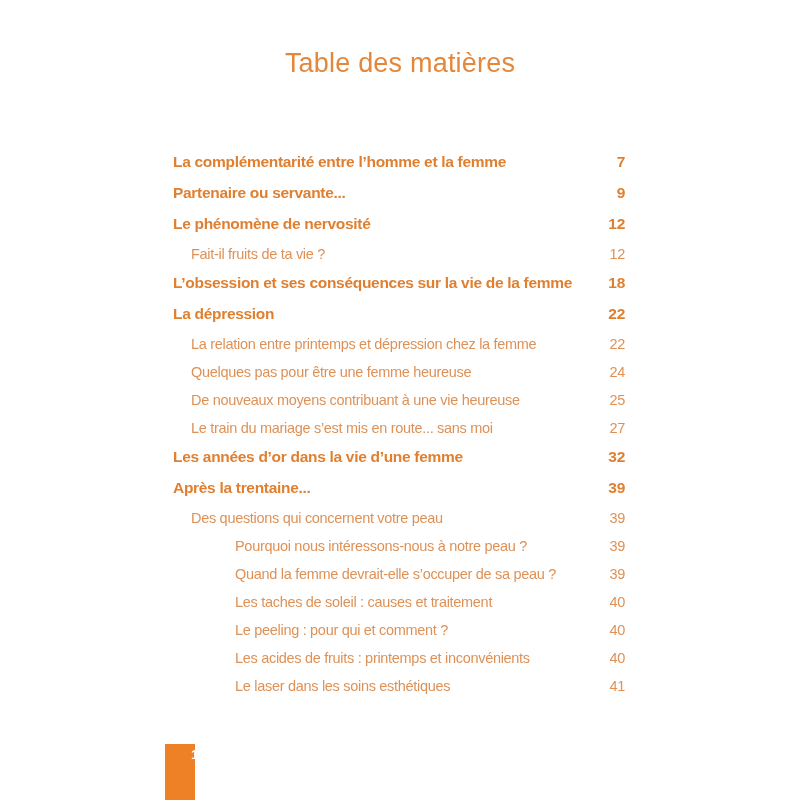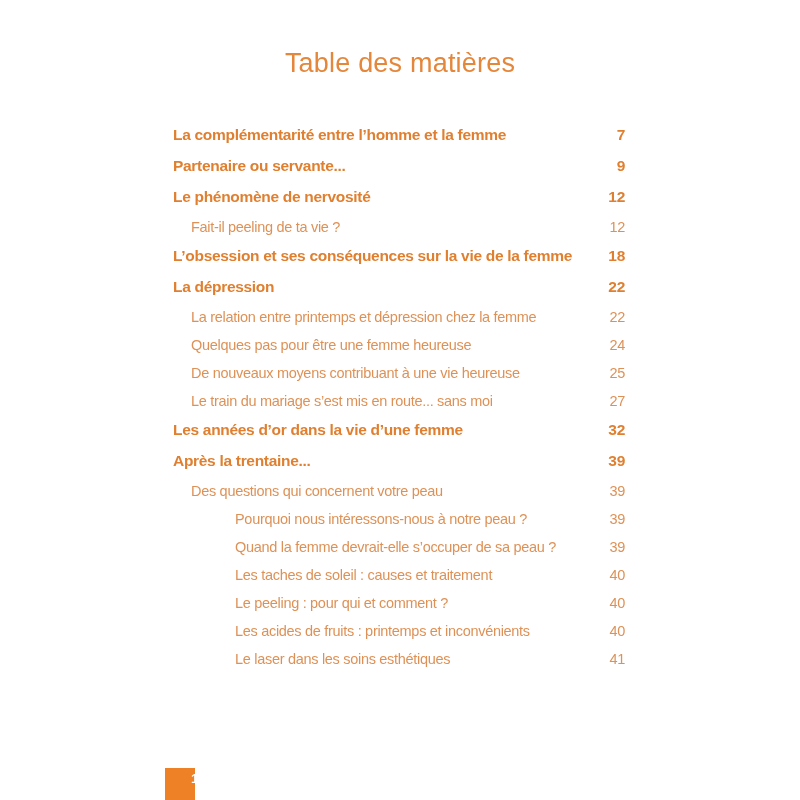--- a/index.html
+++ b/index.html
@@ -23,21 +23,21 @@
     position: absolute;
     top: 48px; left: 0; width: 100%;
     text-align: center;
     font-size: 27px;
     font-weight: normal;
     color: var(--title-color);
     letter-spacing: 0.2px;
   }
   .toc {
     position: absolute;
-    top: 125px;
+    top: 152px;
     left: 173px;
     width: 452px;
     text-decoration: underline;
   }
   .row {
     position: relative;
     padding-right: 42px;
     line-height: 19px;
     font-size: 14.5px;
     letter-spacing: -0.3px;
@@ -58,21 +58,21 @@
   .row.lvl2 .label { padding-left: 62px; }
   .row .page {
     position: absolute;
     right: 0; bottom: 0;
     text-align: right;
     min-width: 30px;
   }
   .footer-box {
     position: absolute;
     left: 165px; bottom: 0;
-    width: 30px; height: 32px;
+    width: 30px; height: 56px;
     background: var(--footer-box-color);
     color: var(--footer-text-color);
     font-weight: bold;
     font-size: 13.5px;
     text-align: center;
     padding-top: 3px;
     padding-left: 26px;
   }
 </style>
 </head>
@@ -90,21 +90,21 @@
     <span class="label">Partenaire ou servante...</span>
     <span class="page">9</span>
   </div>
 
   <div class="row lvl0 bold">
     <span class="label">Le phénomène de nervosité</span>
     <span class="page">12</span>
   </div>
 
   <div class="row lvl1">
-    <span class="label">Fait-il peeling de ta vie ?</span>
+    <span class="label">Fait-il fruits de ta vie ?</span>
     <span class="page">12</span>
   </div>
 
   <div class="row lvl0 bold">
     <span class="label">L’obsession et ses conséquences sur la vie de la femme</span>
     <span class="page">18</span>
   </div>
 
 
   <div class="row lvl0 bold">

